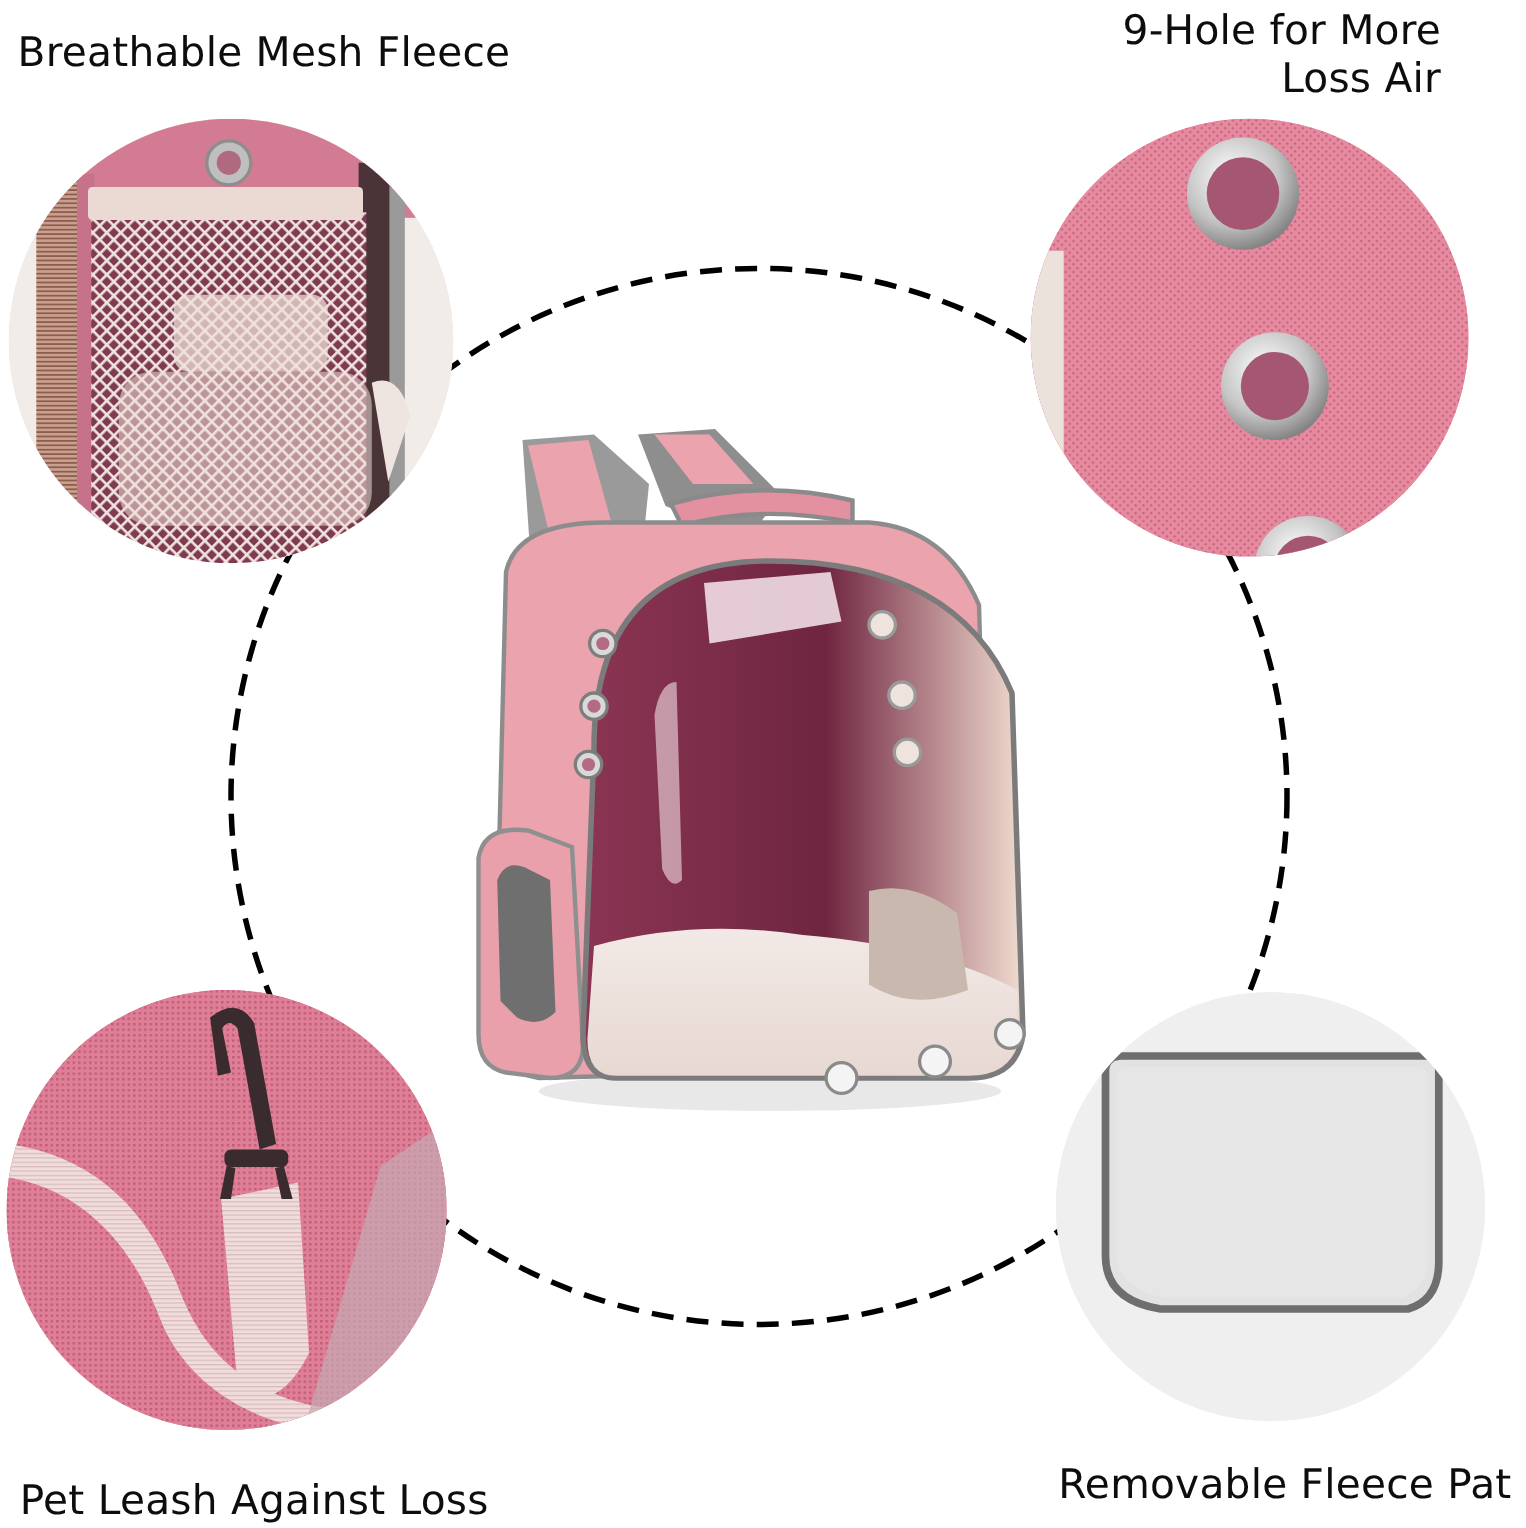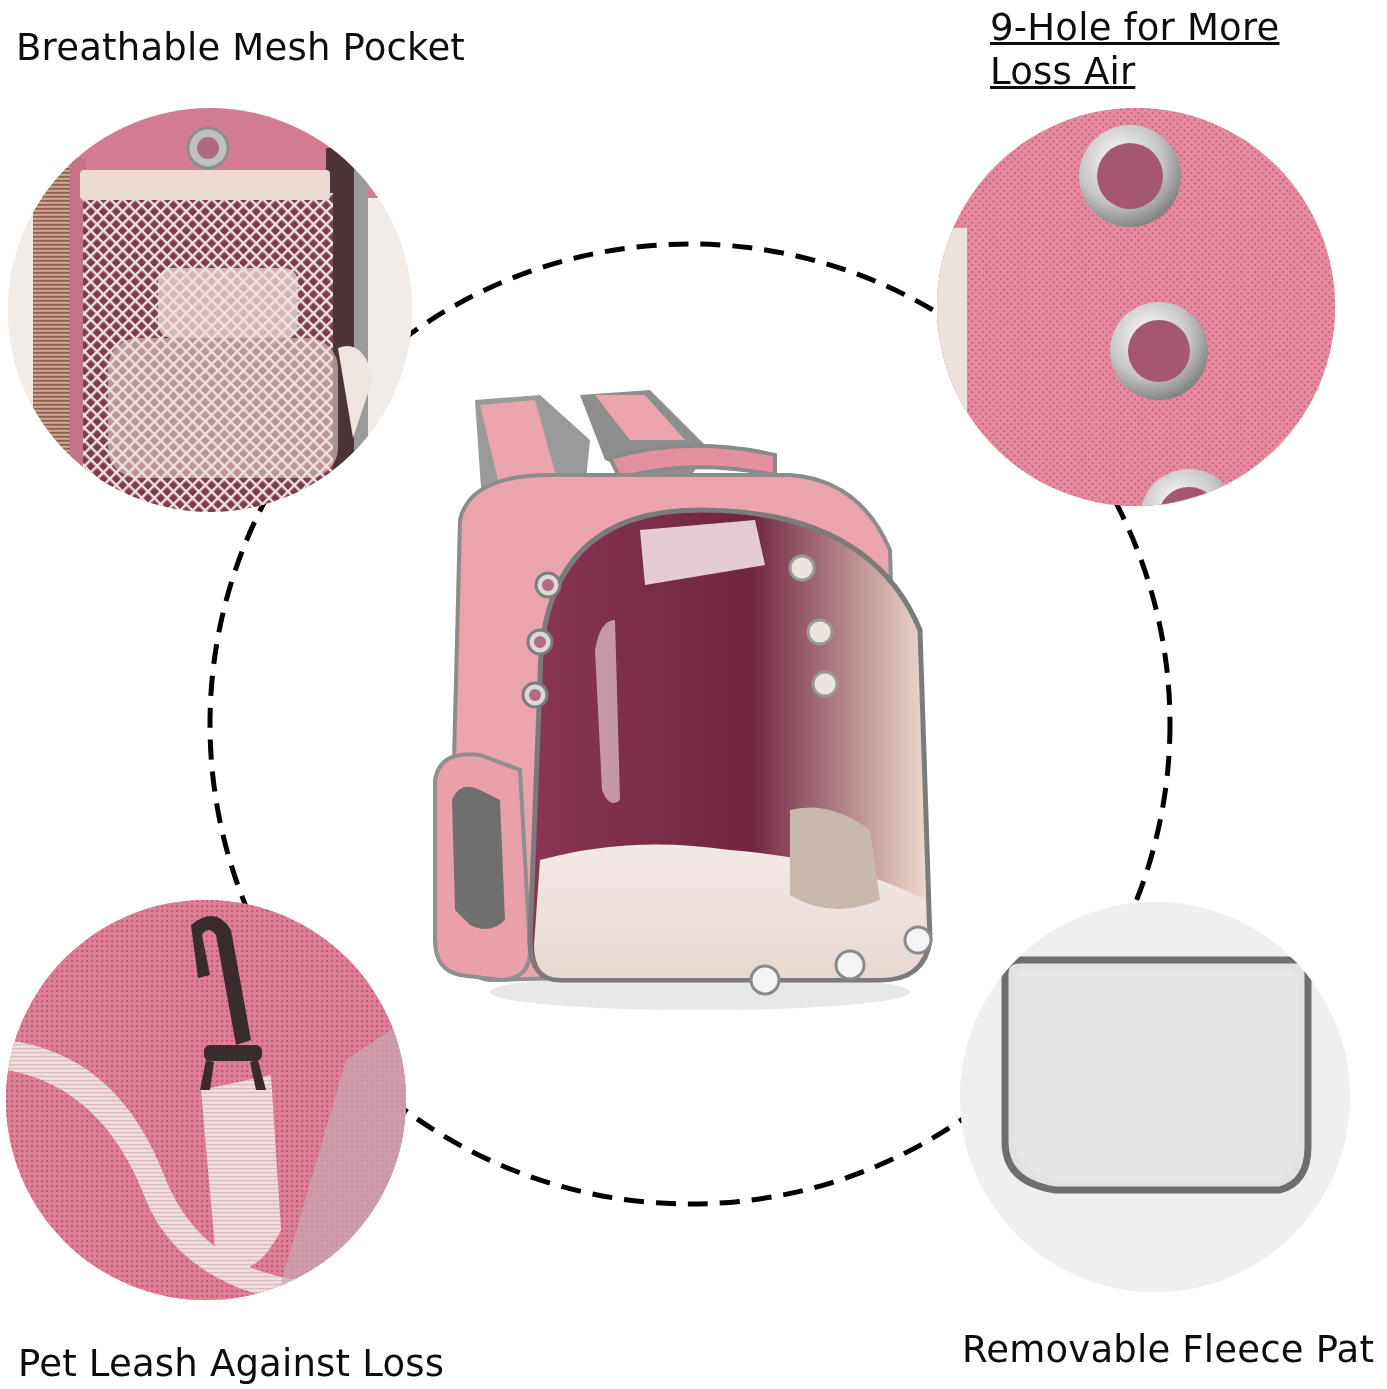--- a/index.html
+++ b/index.html
@@ -1,32 +1,32 @@
 <!DOCTYPE html>
 <html><head>
 <meta charset="utf-8">
 <style>
   html, body { margin: 0; padding: 0; background: #ffffff; }
   body { width: 1387px; height: 1389px; position: relative; overflow: hidden;
          font-family: "DejaVu Sans", "Liberation Sans", sans-serif; color: #111; }
   .label { position: absolute; font-size: 37px; line-height: 44px; letter-spacing: 0.2px; white-space: nowrap; color: #0d0d0d; }
-  .label.center { text-align: left; text-decoration: underline; }
+  .label.center { text-align: right; }
   .ring { position: absolute; left: 0; top: 0; }
   .detail { position: absolute; border-radius: 50%; overflow: hidden; }
   .detail svg, .product svg { display: block; }
   .product { position: absolute; left: 430px; top: 380px; width: 520px; height: 640px; }
 </style>
 </head>
 <body>
 
 <svg class="ring" width="1387" height="1389" viewBox="0 0 1387 1389">
   <circle cx="690" cy="724" r="480" fill="none" stroke="#000" stroke-width="5" stroke-dasharray="20 12"></circle>
 </svg>
 
-<div class="label" style="left:16px; top:26px;">Breathable Mesh Pocket</div>
+<div class="label" style="left:16px; top:26px;">Breathable Mesh Fleece</div>
 <div class="detail" style="left:8px; top:108px; width:404px; height:404px; background:#e9ded8;">
   <svg width="404" height="404" viewBox="0 0 404 404">
     <defs>
       <pattern id="mesh" width="9" height="9" patternUnits="userSpaceOnUse" patternTransform="rotate(45)">
         <rect width="9" height="9" fill="#7e3b52"></rect>
         <rect x="0" y="0" width="9" height="2.4" fill="#f1e3dd"></rect>
         <rect x="0" y="0" width="2.4" height="9" fill="#f1e3dd"></rect>
       </pattern>
       <pattern id="zip" width="4" height="4" patternUnits="userSpaceOnUse">
         <rect width="4" height="4" fill="#c9a08f"></rect>

